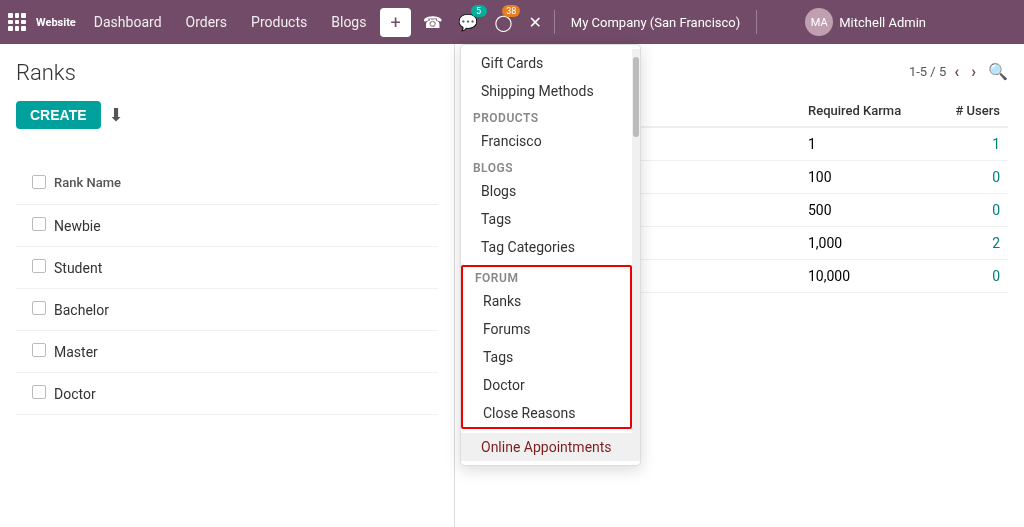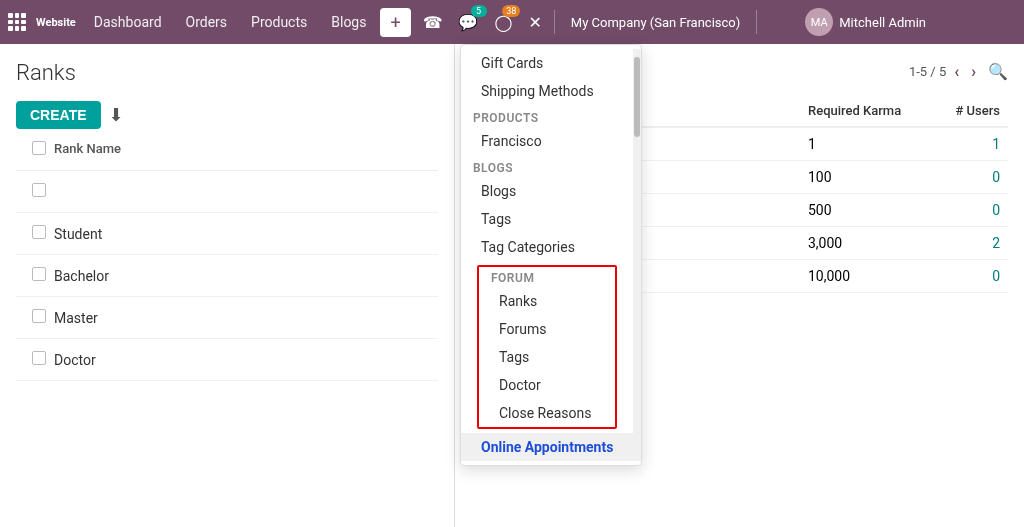--- a/index.html
+++ b/index.html
@@ -29,21 +29,21 @@
     .nav-company { color: white; font-size: 13px; padding: 4px 8px; }
     .nav-user { display: flex; align-items: center; gap: 6px; color: white; font-size: 13px; cursor: pointer; }
     .nav-avatar { width: 28px; height: 28px; border-radius: 50%; background: #c0a0b0; display: flex; align-items: center; justify-content: center; font-size: 11px; overflow: hidden; margin-left: 40px; }
 
     
     .main { display: flex; height: calc(527px - 44px); }
 
     
     .left-panel { width: 455px; background: white; border-right: 1px solid #ddd; padding: 16px; flex-shrink: 0; }
     .page-title { font-size: 22px; font-weight: 300; color: #333; margin-bottom: 16px; }
-    .toolbar { display: flex; align-items: center; gap: 8px; margin-bottom: 0; }
+    .toolbar { display: flex; align-items: center; gap: 8px; margin-bottom: 34px; }
     .btn-create { background: #00a09d; color: white; border: none; padding: 6px 14px; border-radius: 4px; cursor: pointer; font-size: 14px; font-weight: 600; }
     .btn-download { background: none; border: none; cursor: pointer; color: #555; font-size: 18px; }
 
     
     .table-header { display: grid; grid-template-columns: 30px 1fr; border-bottom: 1px solid #eee; padding: 8px 0; color: #555; font-size: 13px; }
     .th { font-weight: 500; padding: 4px 8px; }
     .table-row { display: grid; grid-template-columns: 30px 1fr; padding: 8px 0; border-bottom: 1px solid #f0f0f0; align-items: center; cursor: pointer; }
     .td { padding: 4px 8px; color: #333; }
     .checkbox { width: 14px; height: 14px; border: 1px solid #bbb; border-radius: 2px; display: inline-block; margin: 0 8px; }
 
@@ -85,21 +85,21 @@
       color: #888;
       font-weight: 600;
       text-transform: uppercase;
       letter-spacing: 0.5px;
     }
 
     
     .forum-section {
       border: 2px solid #e00;
       border-radius: 2px;
-      margin: 4px 16px;
+      margin: 4px 0;
     }
     .forum-section .dropdown-section-label {
       padding-top: 4px;
     }
 
     .dropdown-wrapper {
       display: flex;
     }
     .dropdown-content {
       flex: 1;
@@ -176,20 +176,21 @@
 
     <div class="table-header">
       <div class="th">
         <span class="checkbox"></span>
       </div>
       <div class="th">Rank Name</div>
     </div>
 
     <div class="table-row">
       <div class="td"><span class="checkbox"></span></div>
+      <div class="td">Newbie</div>
     </div>
     <div class="table-row">
       <div class="td"><span class="checkbox"></span></div>
       <div class="td">Student</div>
     </div>
     <div class="table-row">
       <div class="td"><span class="checkbox"></span></div>
       <div class="td">Bachelor</div>
     </div>
     <div class="table-row">
@@ -239,21 +240,21 @@
     </div>
     <div class="right-table-row">
       <div></div>
       <div></div>
       <div>500</div>
       <div class="td-right td-link">0</div>
     </div>
     <div class="right-table-row">
       <div></div>
       <div></div>
-      <div>3,000</div>
+      <div>1,000</div>
       <div class="td-right td-link">2</div>
     </div>
     <div class="right-table-row">
       <div></div>
       <div></div>
       <div>10,000</div>
       <div class="td-right td-link">0</div>
     </div>
   </div>
 </div>
@@ -276,20 +277,20 @@
 
         <div class="forum-section">
           <div class="dropdown-section-label">Forum</div>
           <div class="dropdown-item">Ranks</div>
           <div class="dropdown-item">Forums</div>
           <div class="dropdown-item">Tags</div>
           <div class="dropdown-item">Doctor</div>
           <div class="dropdown-item">Close Reasons</div>
         </div>
 
-        <div class="dropdown-item" style="background:#f0f0f0; color:#1d4ed8;font-weight:bold;">Online Appointments</div>
+        <div class="dropdown-item" style="background:#f0f0f0; color:#7f1d1d;">Online Appointments</div>
       </div>
       <div class="scrollbar-track">
         <div class="scrollbar-thumb"></div>
       </div>
     </div>
   </div>
 </div>
 
 </body></html>

